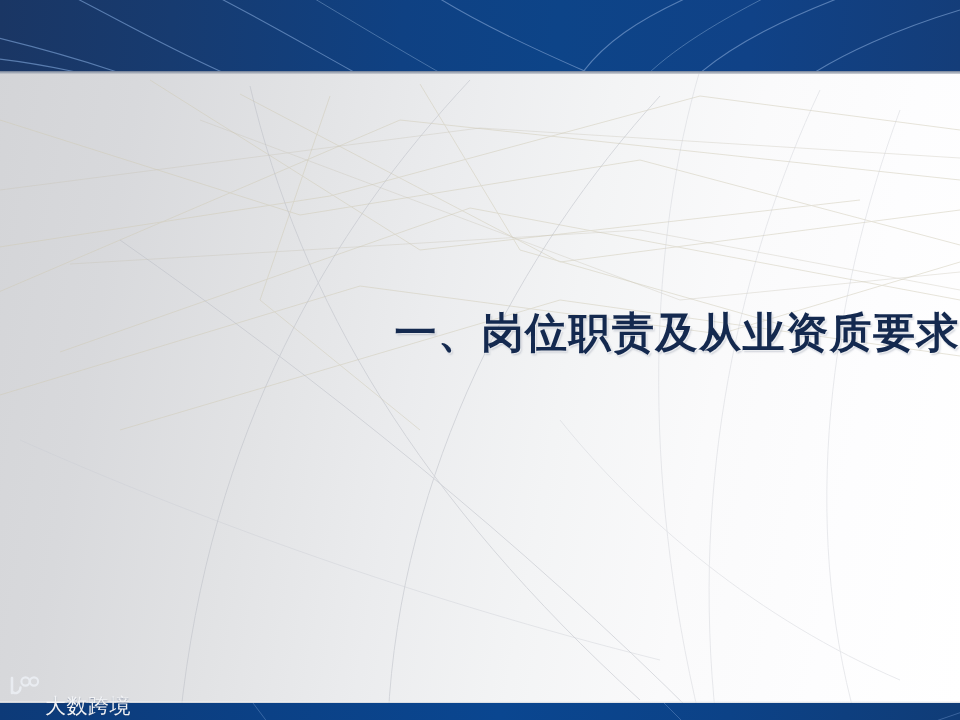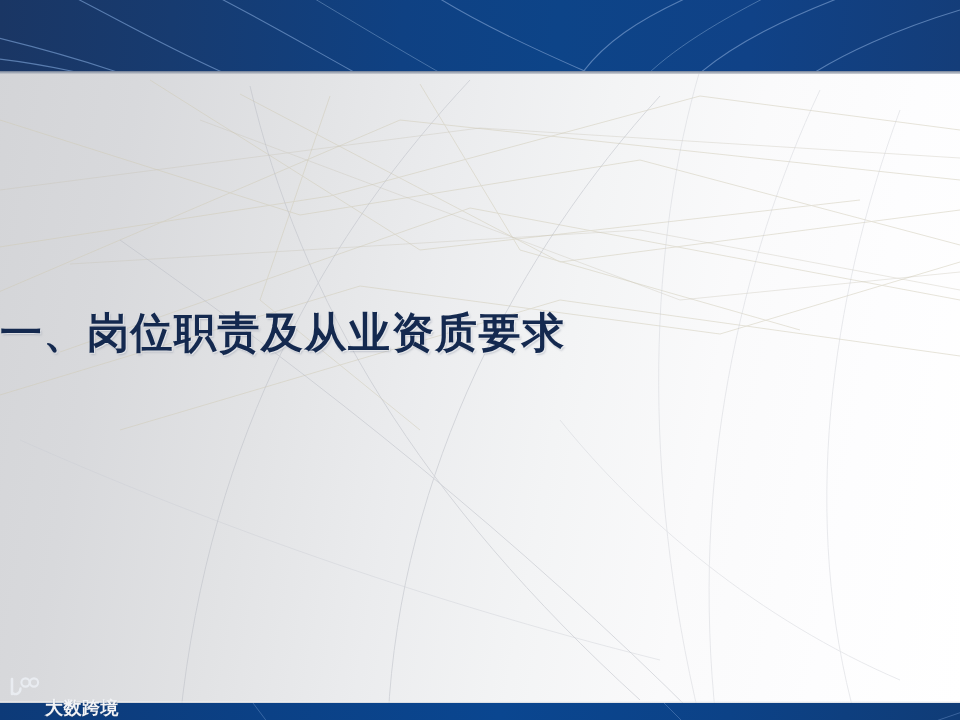--- a/index.html
+++ b/index.html
@@ -77,21 +77,21 @@
     height: 2px;
     background: linear-gradient(to bottom, rgba(255,255,255,.55), rgba(180,188,200,.5));
   }
 
   
   .title-wrap {
     position: absolute;
     left: 0;
     top: 308px;
     width: 960px;
-    text-align: left;
+    text-align: right;
   }
   .title {
     display: inline-block;
     font-size: 42px;
     font-weight: bold;
     letter-spacing: 1.5px;
     color: #14294f;
     text-shadow:
        1px 1px 0 rgba(255,255,255,.55),
        1.5px 1.5px 2px rgba(120,130,150,.35);
@@ -108,22 +108,22 @@
     align-items: center;
     gap: 5px;
     pointer-events: none;
   }
   .wm-logo {
     width: 32px;
     height: 22px;
     display: block;
   }
   .wm-text {
-    font-size: 18px;
-    font-weight: bold;
+    font-size: 21px;
+    font-weight: normal;
     color: #f2f3f5;
     letter-spacing: .5px;
     text-shadow: 0 1px 1px rgba(40,60,100,.45);
     line-height: 1;
     margin-top: 44px;
   }
 </style>
 </head>
 <body>
 

